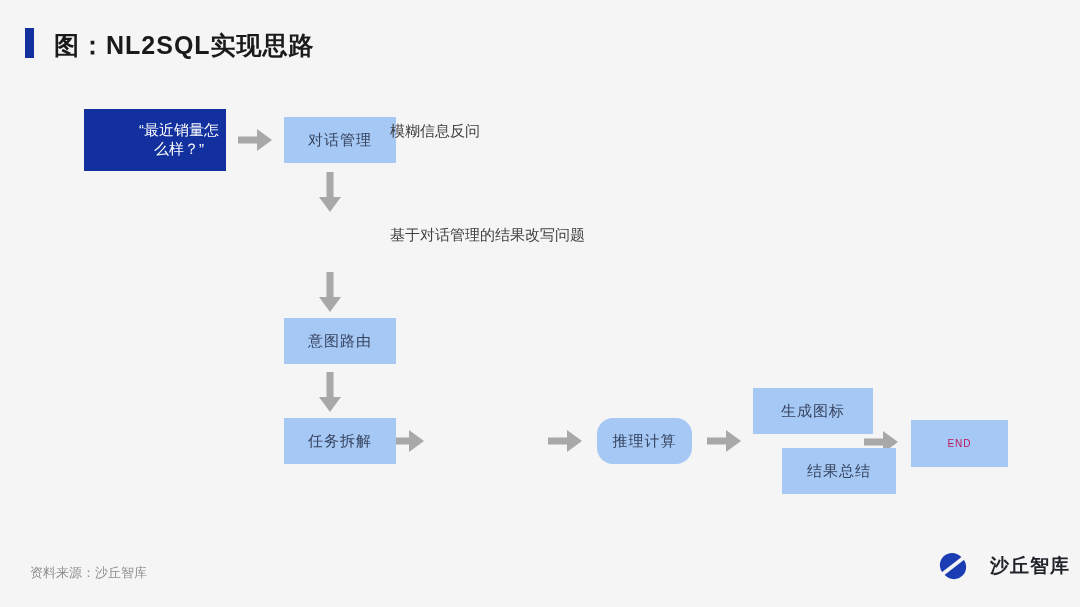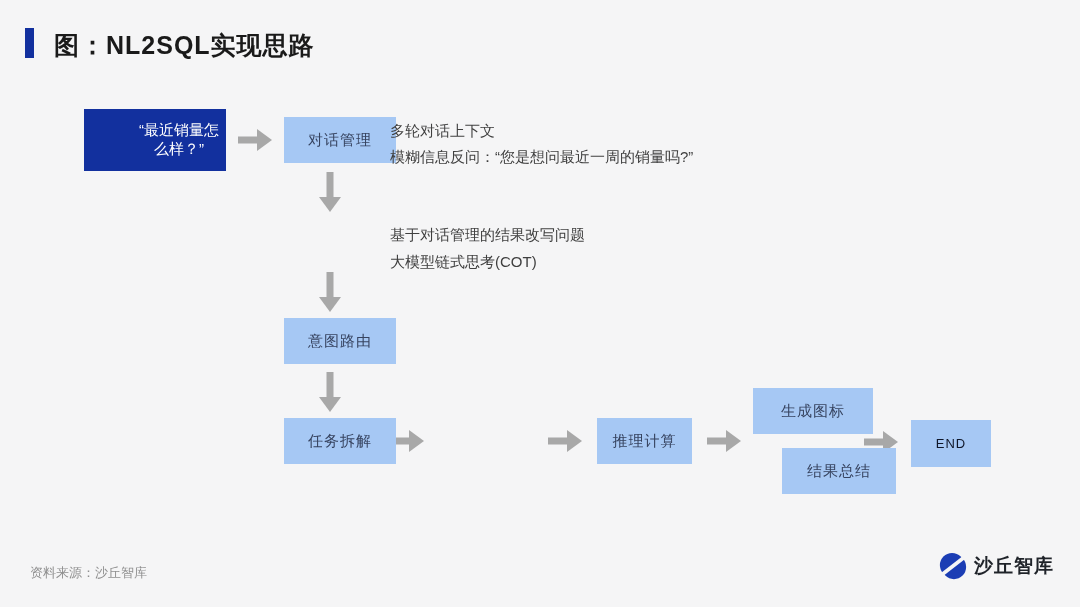--- a/index.html
+++ b/index.html
@@ -16,44 +16,44 @@
   .query-box{position:absolute;left:84px;top:109px;width:142px;height:62px;background:var(--primary);
     color:#ffffff;font-size:15px;display:flex;align-items:center;justify-content:center;text-align:center;padding-left:48px;}
 
   .node{position:absolute;width:112px;height:46px;background:var(--node-fill);color:var(--node-text);
     font-size:15px;display:flex;align-items:center;justify-content:center;letter-spacing:1px;}
   #node-dialog{left:284px;top:117px;}
   #node-rewrite{left:284px;top:217px;}
   #node-route{left:284px;top:318px;}
   #node-decompose{left:284px;top:418px;}
   #node-dataquery{left:440px;top:418px;width:94px;}
-  #node-reason{left:597px;top:418px;width:95px;}
+  #node-reason{left:597px;top:418px;width:95px;border-radius:16px;}
   #node-chart{left:753px;top:388px;width:120px;}
   #node-summary{left:782px;top:448px;width:114px;}
-  #node-end{left:911px;top:420px;width:80px;height:47px;font-size:13px;color:#0f172a;}
+  #node-end{left:911px;top:420px;width:97px;height:47px;font-size:10px;color:#be185d;}
 
   .arrow{position:absolute;line-height:0;}
   .arrow svg *{fill:var(--arrow);}
   #ar-1{left:238px;top:129px;}
   #ar-2{left:390px;top:430px;}
   #ar-3{left:548px;top:430px;}
   #ar-4{left:707px;top:430px;}
   #ar-5{left:864px;top:431px;}
   #ad-1{left:319px;top:172px;}
   #ad-2{left:319px;top:272px;}
   #ad-3{left:319px;top:372px;}
 
   .note{position:absolute;font-size:15px;color:var(--text);white-space:nowrap;}
   #note-1a{left:390px;top:122px;}
   #note-1b{left:390px;top:148px;}
   #note-2a{left:390px;top:226px;}
   #note-2b{left:390px;top:253px;}
 
   .source-note{position:absolute;left:30px;top:564px;font-size:13px;color:var(--muted);}
-  .brand{position:absolute;left:938px;top:551px;display:flex;align-items:center;gap:6px;}
+  .brand{position:absolute;left:938px;top:551px;display:flex;align-items:center;gap:22px;}
   .brand-name{font-size:19px;font-weight:700;color:#1f2329;letter-spacing:1px;}
 </style>
 </head>
 <body>
 
 <div class="canvas">
 
   <div class="title-bar"></div>
   <div class="page-title">图：NL2SQL实现思路</div>
 
@@ -110,24 +110,22 @@
   </span>
 
   <div class="node" id="node-dialog">对话管理</div>
   <div class="node" id="node-decompose">任务拆解</div>
   <div class="node" id="node-route">意图路由</div>
   <div class="node" id="node-reason">推理计算</div>
   <div class="node" id="node-chart">生成图标</div>
   <div class="node" id="node-summary">结果总结</div>
   <div class="node" id="node-end">END</div>
 
-  <div class="note" id="note-1a">多轮对话上下文</div>
-  <div class="note" id="note-1b">模糊信息反问：“您是想问最近一周的销量吗?”</div>
+  <div class="note" id="note-1a">模糊信息反问</div>
   <div class="note" id="note-2a">基于对话管理的结果改写问题</div>
-  <div class="note" id="note-2b">大模型链式思考(COT)</div>
 
   <div class="source-note">资料来源：沙丘智库</div>
   <div class="brand">
     <span style="line-height:0;">
       <svg width="30" height="30" viewBox="0 0 32 32">
         <defs>
           <clipPath id="lc-top">
               <rect x="-12" y="-22" width="56" height="36" transform="rotate(-38 16 16)"></rect>
             </clipPath>
           <clipPath id="lc-bot">

